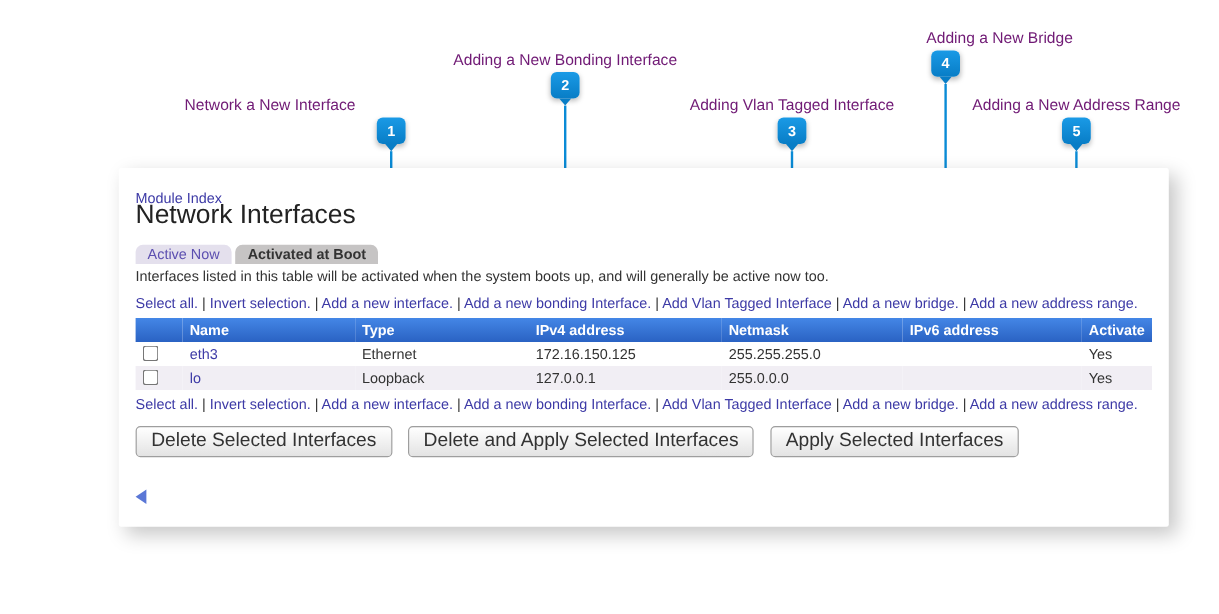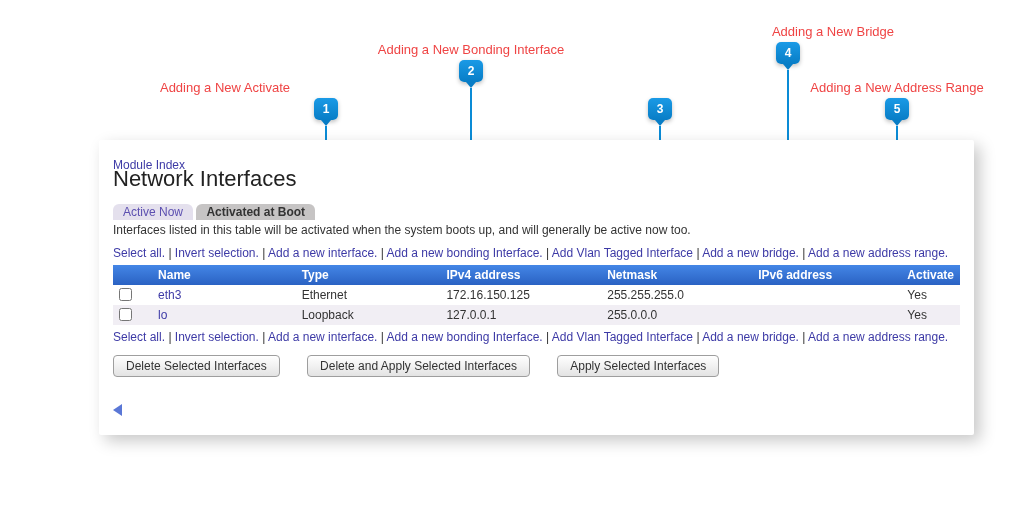--- a/index.html
+++ b/index.html
@@ -17,21 +17,21 @@
     position: absolute;
     left: 0;
     top: 0;
     width: 1016px;
     height: 512px;
     pointer-events: none;
   }
   .callout-label {
     position: absolute;
     font-size: 13px;
-    color: #ef4444;
+    color: #701a75;
     white-space: nowrap;
     text-align: right;
     transform: translateX(-50%);
   }
   .callout-bubble {
     position: absolute;
     transform: translate(-50%, 0);
     background: #0a8bd6;
     background: linear-gradient(#1a9ae6, #087dc6);
     color: #fff;
@@ -151,23 +151,23 @@
     color: #333;
   }
   table.iface tbody tr:nth-child(even) td {
     background: #f1eef4;
   }
   .iface-name { color: #3d3aa6; }
 
   .btn-row { margin-top: 10px; }
   button.btn {
     font-family: inherit;
-    font-size: 12px;
+    font-size: 16px;
     padding: 3px 12px;
-    margin-right: 24px;
+    margin-right: 10px;
     border: 1px solid #9e9e9e;
     border-radius: 4px;
     background: linear-gradient(#ffffff, #e3e3e3);
     color: #333;
   }
 
   .return-row {
     margin-top: 26px;
   }
   .arrow-left {
@@ -192,26 +192,27 @@
 
 <div class="overlay">
   <svg class="lines" width="1016" height="512">
     <line x1="326" y1="126" x2="326" y2="248" stroke="#0a8bd6" stroke-width="2"></line>
     <line x1="471" y1="88" x2="471" y2="248" stroke="#0a8bd6" stroke-width="2"></line>
     <line x1="660" y1="126" x2="660" y2="248" stroke="#0a8bd6" stroke-width="2"></line>
     <line x1="788" y1="70" x2="788" y2="248" stroke="#0a8bd6" stroke-width="2"></line>
     <line x1="897" y1="126" x2="897" y2="248" stroke="#0a8bd6" stroke-width="2"></line>
   </svg>
 
-  <span class="callout-label" style="left:225px; top:80px">Adding a New Activate</span>
+  <span class="callout-label" style="left:225px; top:80px">Network a New Interface</span>
   <span class="callout-bubble" style="left:326px; top:98px">1</span>
 
   <span class="callout-label" style="left:471px; top:42px">Adding a New Bonding Interface</span>
   <span class="callout-bubble" style="left:471px; top:60px">2</span>
 
+  <span class="callout-label" style="left:660px; top:80px">Adding Vlan Tagged Interface</span>
   <span class="callout-bubble" style="left:660px; top:98px">3</span>
 
   <span class="callout-label" style="left:833px; top:24px">Adding a New Bridge</span>
   <span class="callout-bubble" style="left:788px; top:42px">4</span>
 
   <span class="callout-label" style="left:897px; top:80px">Adding a New Address Range</span>
   <span class="callout-bubble" style="left:897px; top:98px">5</span>
 </div>
 
 <div class="panel">

